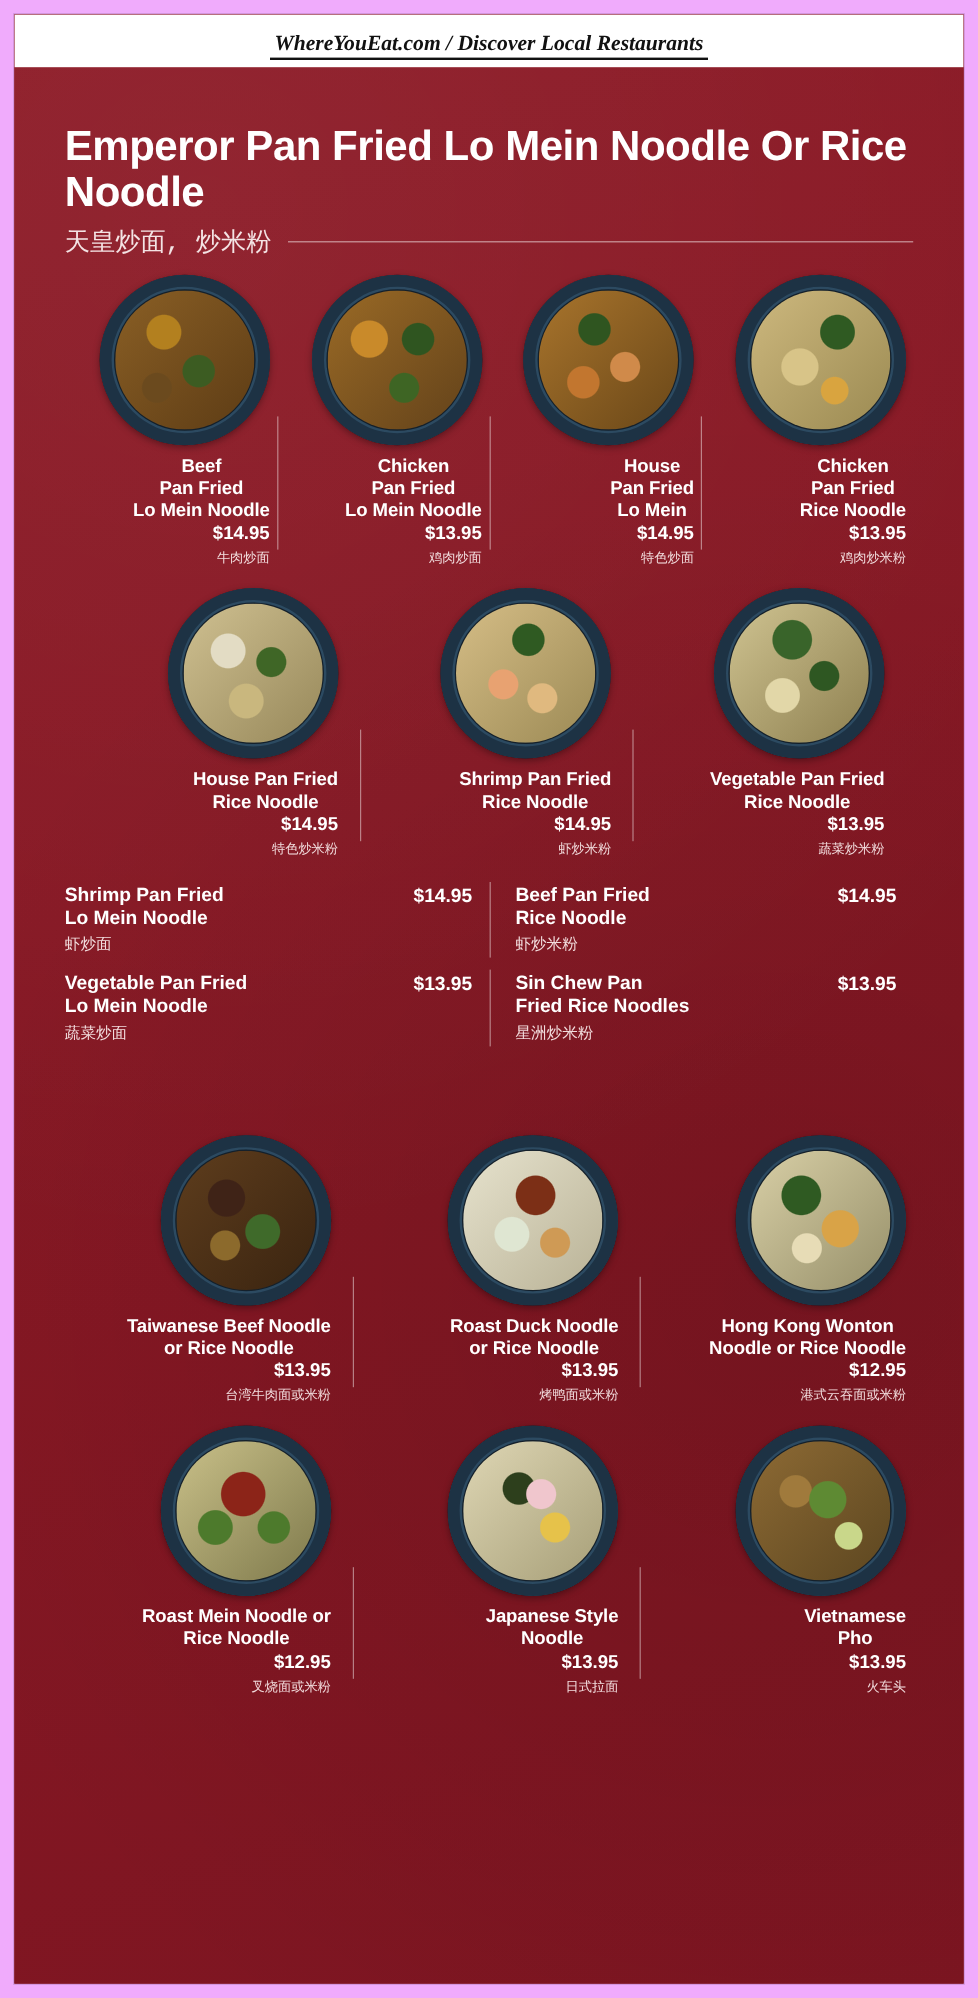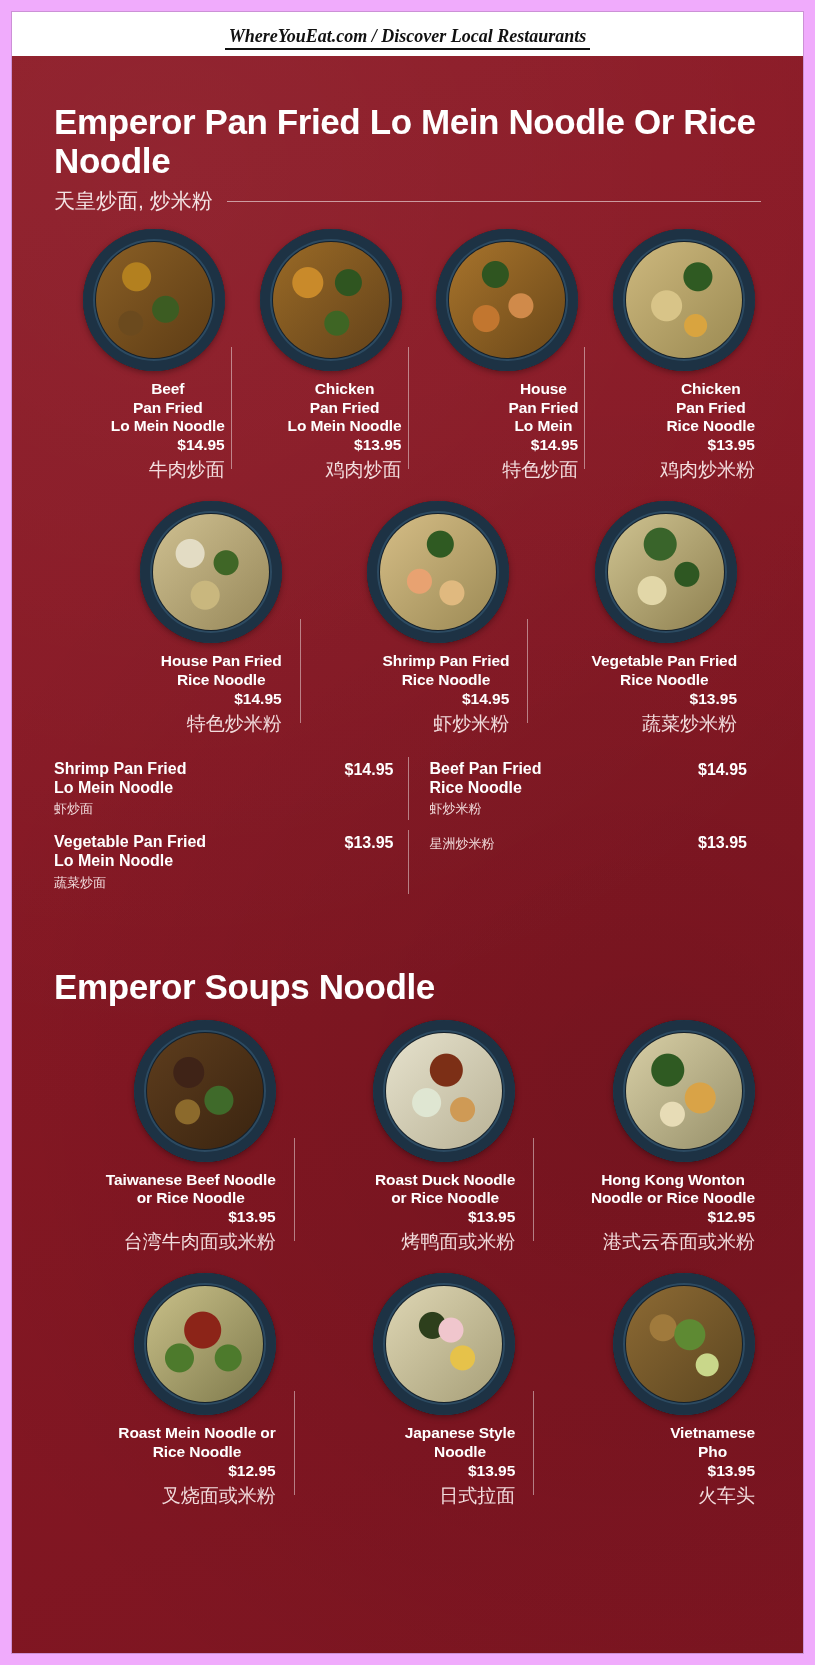--- a/index.html
+++ b/index.html
@@ -23,29 +23,29 @@
     display:flex;align-items:center;justify-content:center;
   }
   .topbar .brand{
     font-family:"Liberation Serif",serif;
     font-weight:bold;font-style:italic;font-size:18px;color:#111;
     border-bottom:2px solid #111;padding:0 4px 1px 4px;
     white-space:nowrap;
     transform:translateY(4px);
   }
   .content{position:absolute;left:0;top:44px;width:100%;}
-  .section{padding:13px 42px;}
+  .section{padding:0 42px;}
   h1.sec-title{
     margin:0;color:#ffffff;font-size:35px;line-height:1.12;font-weight:bold;
     letter-spacing:-0.4px;
   }
   .sec-sub-row{display:flex;align-items:center;gap:14px;margin-top:7px;}
   .sec-sub{
     color:#f4e3e4;font-size:21px;white-space:nowrap;
-    font-family:Liberation Sans, sans-serif;
+    font-family:Liberation Mono, monospace;
   }
   .sec-rule{flex:1;height:1px;background:rgba(255,255,255,.55);}
   .grid{display:flex;justify-content:center;gap:12px;}
   .grid.g4{gap:0;}
   .cell{
     position:relative;flex:1;display:flex;flex-direction:column;align-items:flex-end;
     padding:0 6px;
   }
   .cell + .cell:before{
     content:"";position:absolute;left:0;top:118px;bottom:14px;width:1px;
@@ -64,21 +64,21 @@
   .photo .food{
     position:absolute;inset:13px;border-radius:50%;
     background:#6a4a22;
   }
   .name{
     color:#ffffff;font-size:15.5px;font-weight:bold;line-height:1.18;
     text-align:center;margin-top:9px;white-space:pre-line;letter-spacing:-0.1px;
   }
   .price{color:#ffffff;font-size:15.5px;font-weight:bold;text-align:center;margin-top:1px;}
   .cn{
-    color:#f2dcdd;font-size:19px;text-align:center;margin-top:3px;
+    color:#f2dcdd;font-size:11px;text-align:center;margin-top:3px;
     font-family:Liberation Sans, sans-serif;
   }
   .listgrid{
     display:grid;grid-template-columns:1fr 1fr;column-gap:0;row-gap:14px;
     margin-top:22px;
   }
   .litem{
     position:relative;display:flex;align-items:flex-start;justify-content:space-between;
     padding:0 14px 0 0;
   }
@@ -242,29 +242,30 @@
           <div class="litem">
             <div class="ltext">
               <div class="lname">Vegetable Pan Fried
 Lo Mein Noodle</div>
               <div class="lcn">蔬菜炒面</div>
             </div>
             <div class="lprice">$13.95</div>
           </div>
           <div class="litem right">
             <div class="ltext">
+              <div class="lname">Sin Chew Pan
+Fried Rice Noodles</div>
               <div class="lcn">星洲炒米粉</div>
             </div>
             <div class="lprice">$13.95</div>
           </div>
         </div>
       </div>
 
       <div class="section" style="padding-top:62px;">
-        <h1 class="sec-title">Emperor Soups Noodle</h1>
 
         <div class="grid" style="margin-top:14px;">
           <div class="cell">
             <div class="photo">
               <div class="food" style="background:
                   radial-gradient(circle at 36% 34%, #3f2317 0 15px, transparent 16px),
                   radial-gradient(circle at 62% 58%, #3f6a2a 0 14px, transparent 15px),
                   radial-gradient(circle at 35% 68%, #8c6a2c 0 12px, transparent 13px),
                   linear-gradient(135deg,#5e3d1d,#3a2410);"></div>
               <div class="rim"></div>

